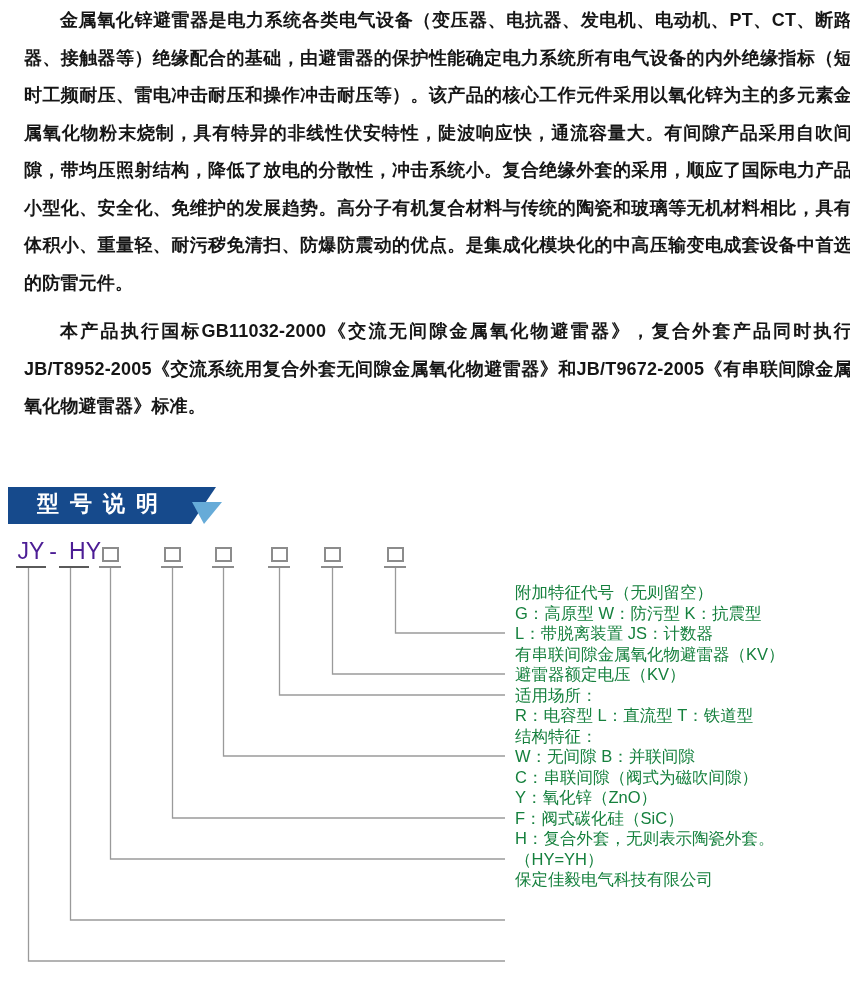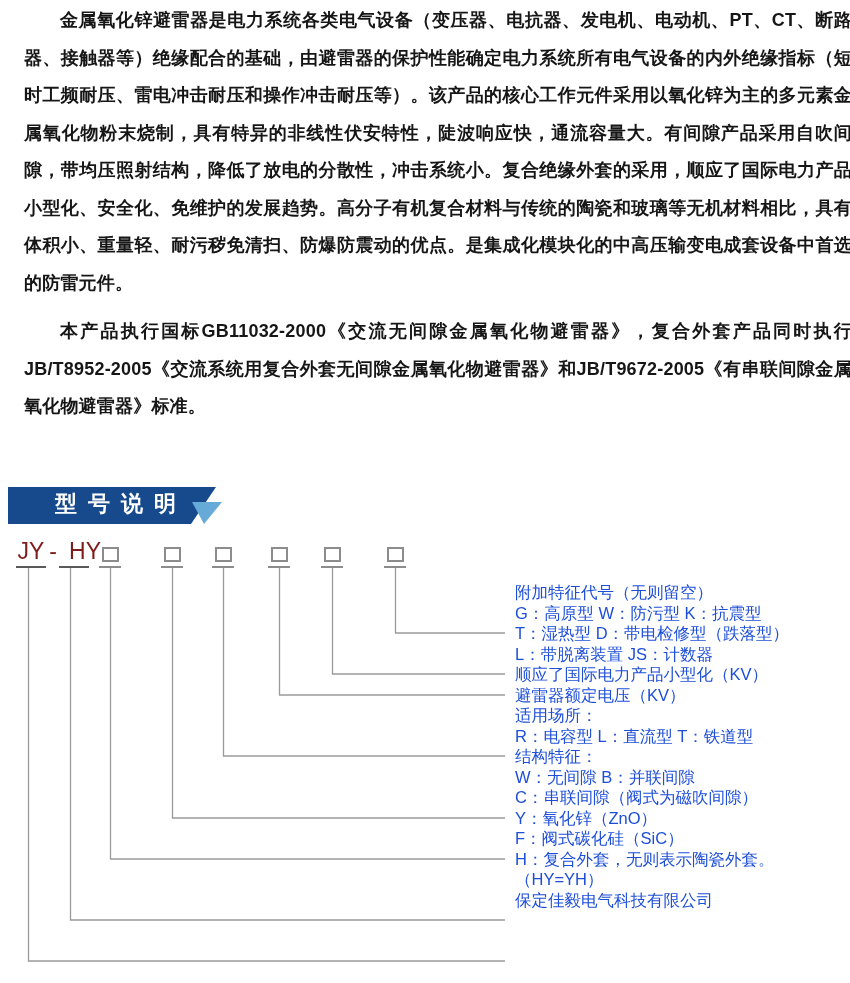--- a/index.html
+++ b/index.html
@@ -35,30 +35,29 @@
   .banner-title {
     position: absolute;
     left: 32px;
     top: 4px;
     width: 150px;
     font-size: 22px;
     font-weight: bold;
     color: #ffffff;
     letter-spacing: 11px;
     white-space: nowrap;
-    text-align: right;
   }
 
   
   .connectors { position: absolute; left: 0; top: 0; width: 850px; height: 983px; pointer-events: none; }
   .code-part {
     position: absolute;
     top: 538px;
     font-size: 23px;
-    color: #7f1d1d;
+    color: #4c1d95;
     text-align: center;
     white-space: nowrap;
   }
   .code-jy   { left: 15px;  width: 32px; }
   .code-dash { left: 45px;  width: 16px; }
   .code-hy   { left: 69px;  width: 32px; }
 
   .ph-box {
     position: absolute;
     top: 547px;
@@ -88,21 +87,21 @@
   .labels {
     position: absolute;
     left: 515px;
     top: 582px;
     width: 330px;
   }
   .lbl-row {
     font-size: 16.5px;
     line-height: 20.5px;
     height: 20.5px;
-    color: #1d4ed8;
+    color: #15803d;
     white-space: nowrap;
   }
 </style>
 </head>
 <body>
 
 <div class="page">
 
   <p class="para para-1">金属氧化锌避雷器是电力系统各类电气设备（变压器、电抗器、发电机、电动机、PT、CT、断路器、接触器等）绝缘配合的基础，由避雷器的保护性能确定电力系统所有电气设备的内外绝缘指标（短时工频耐压、雷电冲击耐压和操作冲击耐压等）。该产品的核心工作元件采用以氧化锌为主的多元素金属氧化物粉末烧制，具有特异的非线性伏安特性，陡波响应快，通流容量大。有间隙产品采用自吹间隙，带均压照射结构，降低了放电的分散性，冲击系统小。复合绝缘外套的采用，顺应了国际电力产品小型化、安全化、免维护的发展趋势。高分子有机复合材料与传统的陶瓷和玻璃等无机材料相比，具有体积小、重量轻、耐污秽免清扫、防爆防震动的优点。是集成化模块化的中高压输变电成套设备中首选的防雷元件。</p>
   <p class="para para-2">本产品执行国标GB11032-2000《交流无间隙金属氧化物避雷器》，复合外套产品同时执行JB/T8952-2005《交流系统用复合外套无间隙金属氧化物避雷器》和JB/T9672-2005《有串联间隙金属氧化物避雷器》标准。</p>
@@ -144,23 +143,22 @@
   <div class="u-line u-b1"></div>
   <div class="u-line u-b2"></div>
   <div class="u-line u-b3"></div>
   <div class="u-line u-b4"></div>
   <div class="u-line u-b5"></div>
   <div class="u-line u-b6"></div>
 
   <div class="labels">
     <div class="lbl-row">附加特征代号（无则留空）</div>
     <div class="lbl-row">G：高原型 W：防污型  K：抗震型</div>
-    <div class="lbl-row">T：湿热型  D：带电检修型（跌落型）</div>
     <div class="lbl-row">L：带脱离装置 JS：计数器</div>
-    <div class="lbl-row">顺应了国际电力产品小型化（KV）</div>
+    <div class="lbl-row">有串联间隙金属氧化物避雷器（KV）</div>
     <div class="lbl-row">避雷器额定电压（KV）</div>
     <div class="lbl-row">适用场所：</div>
     <div class="lbl-row">R：电容型 L：直流型   T：铁道型</div>
     <div class="lbl-row">结构特征：</div>
     <div class="lbl-row">W：无间隙  B：并联间隙</div>
     <div class="lbl-row">C：串联间隙（阀式为磁吹间隙）</div>
     <div class="lbl-row">Y：氧化锌（ZnO）</div>
     <div class="lbl-row">F：阀式碳化硅（SiC）</div>
     <div class="lbl-row">H：复合外套，无则表示陶瓷外套。</div>
     <div class="lbl-row">（HY=YH）</div>

